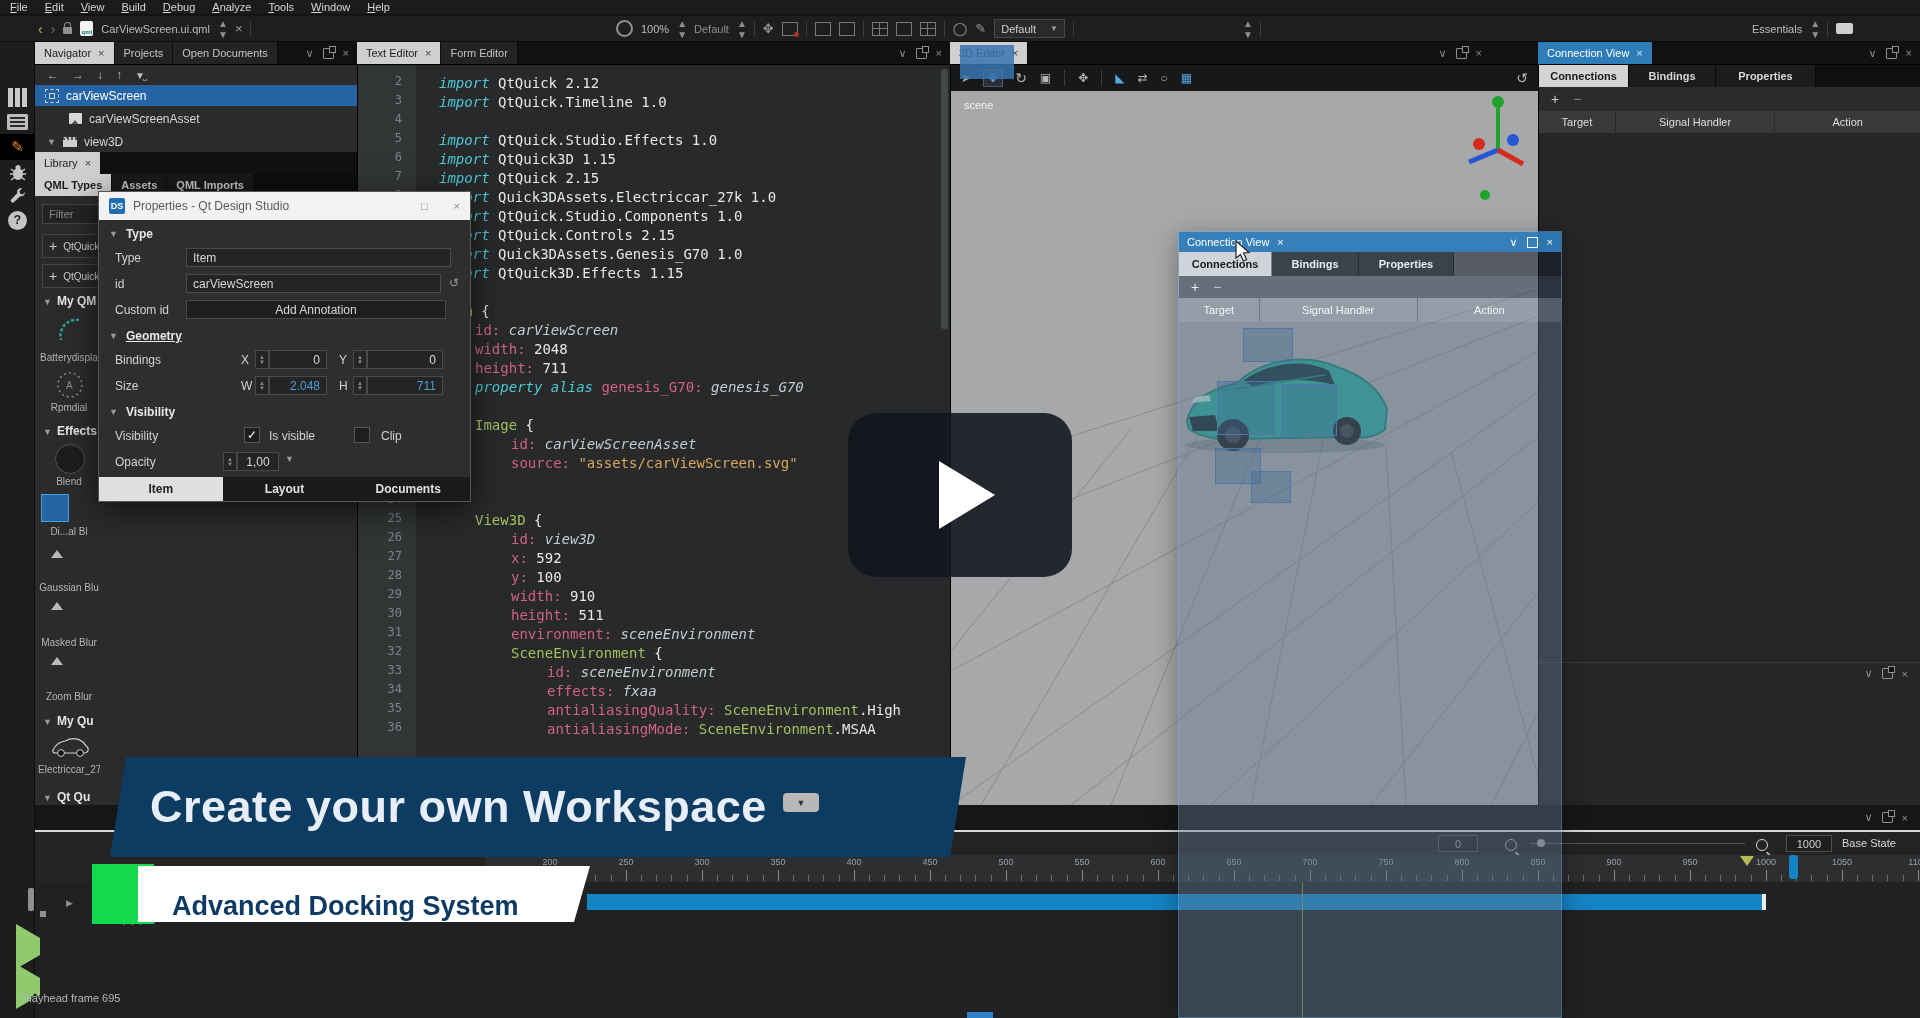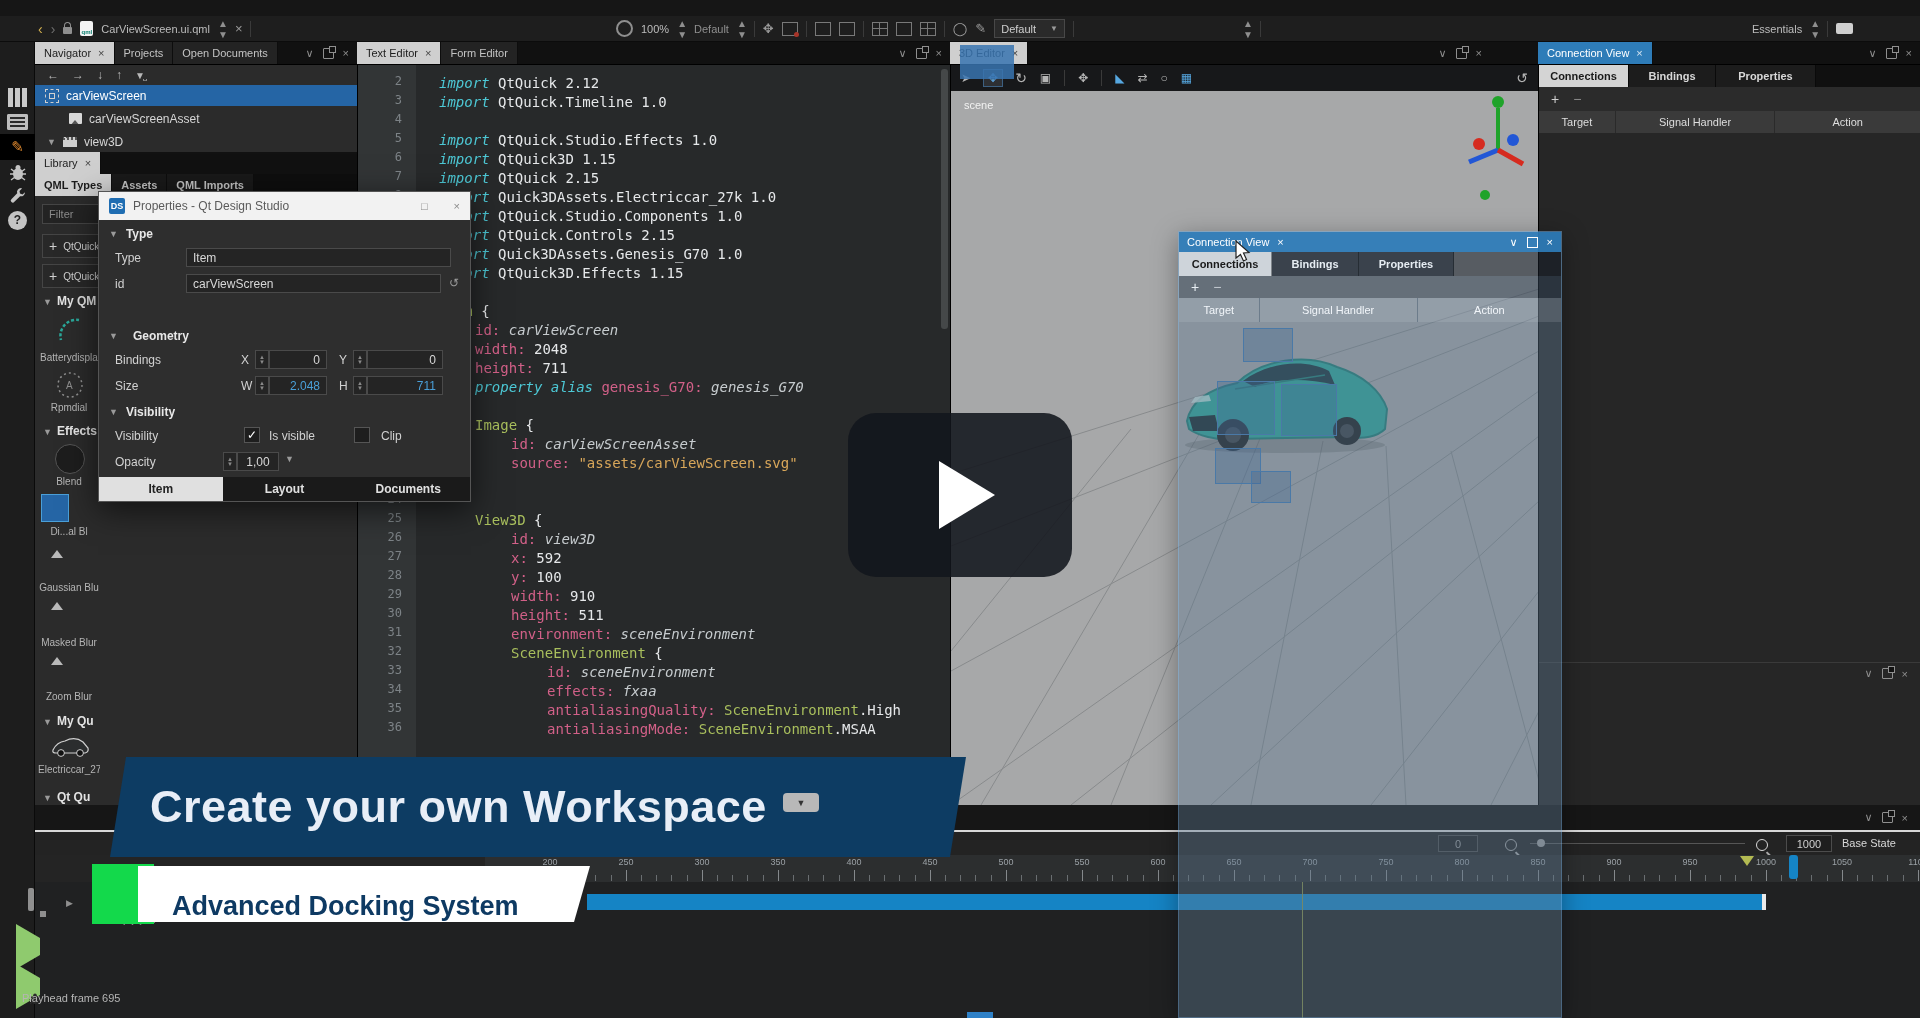--- a/index.html
+++ b/index.html
@@ -195,20 +195,31 @@
   
   .monitor{width:30px;height:20px;border:3px solid #8f8f8f;border-radius:2px;background:#3a3a3a;position:relative;}
   .monitor::after{content:"";position:absolute;left:9px;bottom:-9px;width:6px;height:6px;background:#8f8f8f;}
   .runtri{width:0;height:0;border-top:14px solid transparent;border-bottom:14px solid transparent;border-left:24px solid #8fca6e;}
 </style>
 </head>
 <body>
 
 <div id="root" class="nosel">
 
+  <div class="abs menubar">
+    <span class="menu-item">File</span>
+    <span class="menu-item">Edit</span>
+    <span class="menu-item">View</span>
+    <span class="menu-item">Build</span>
+    <span class="menu-item">Debug</span>
+    <span class="menu-item">Analyze</span>
+    <span class="menu-item">Tools</span>
+    <span class="menu-item">Window</span>
+    <span class="menu-item">Help</span>
+  </div>
 
   <div class="abs toolbar">
     <div class="tb" style="left:38px;">
       <span style="color:#d6b350;font-size:14px;">‹</span>
       <span style="color:#6f6f6f;font-size:14px;">›</span>
       <span class="lock"></span>
       <span class="qml-badge">
           <span>qml</span>
         </span>
       <span>CarViewScreen.ui.qml</span>
@@ -688,23 +699,27 @@
     </div>
     <div class="dlg-row" style="top:54px;">
       <span class="dlg-label">Type</span>
       <div class="dfield" style="left:87px;top:2px;width:265px;">Item</div>
     </div>
     <div class="dlg-row" style="top:80px;">
       <span class="dlg-label">id</span>
       <div class="dfield" style="left:87px;top:2px;width:255px;">carViewScreen</div>
       <span style="position:absolute;left:350px;top:4px;color:#9a9a9a;font-size:12px;">↺</span>
     </div>
+    <div class="dlg-row" style="top:106px;">
+      <span class="dlg-label">Custom id</span>
+      <div class="dfield" style="left:87px;top:2px;width:260px;justify-content:center;background:#1e1e1e;">Add Annotation</div>
+    </div>
     <div class="dlg-row" style="top:132px;font-weight:bold;color:#e8e8e8;">
       <span style="margin-left:10px;color:#9a9a9a;font-size:9px;">▼</span>
-      <span style="margin-left:15px;">Geometry</span>
+      <span style="margin-left:8px;text-decoration:underline;">Geometry</span>
     </div>
     <div class="dlg-row" style="top:156px;">
       <span class="dlg-label">Bindings</span>
       <span style="position:absolute;left:142px;">X</span>
       <span class="spin" style="left:156px;top:2px;">
           <span>▲</span>
           <span>▼</span>
         </span>
       <div class="dfield num" style="left:170px;top:2px;width:58px;">0</div>
       <span style="position:absolute;left:240px;">Y</span>

